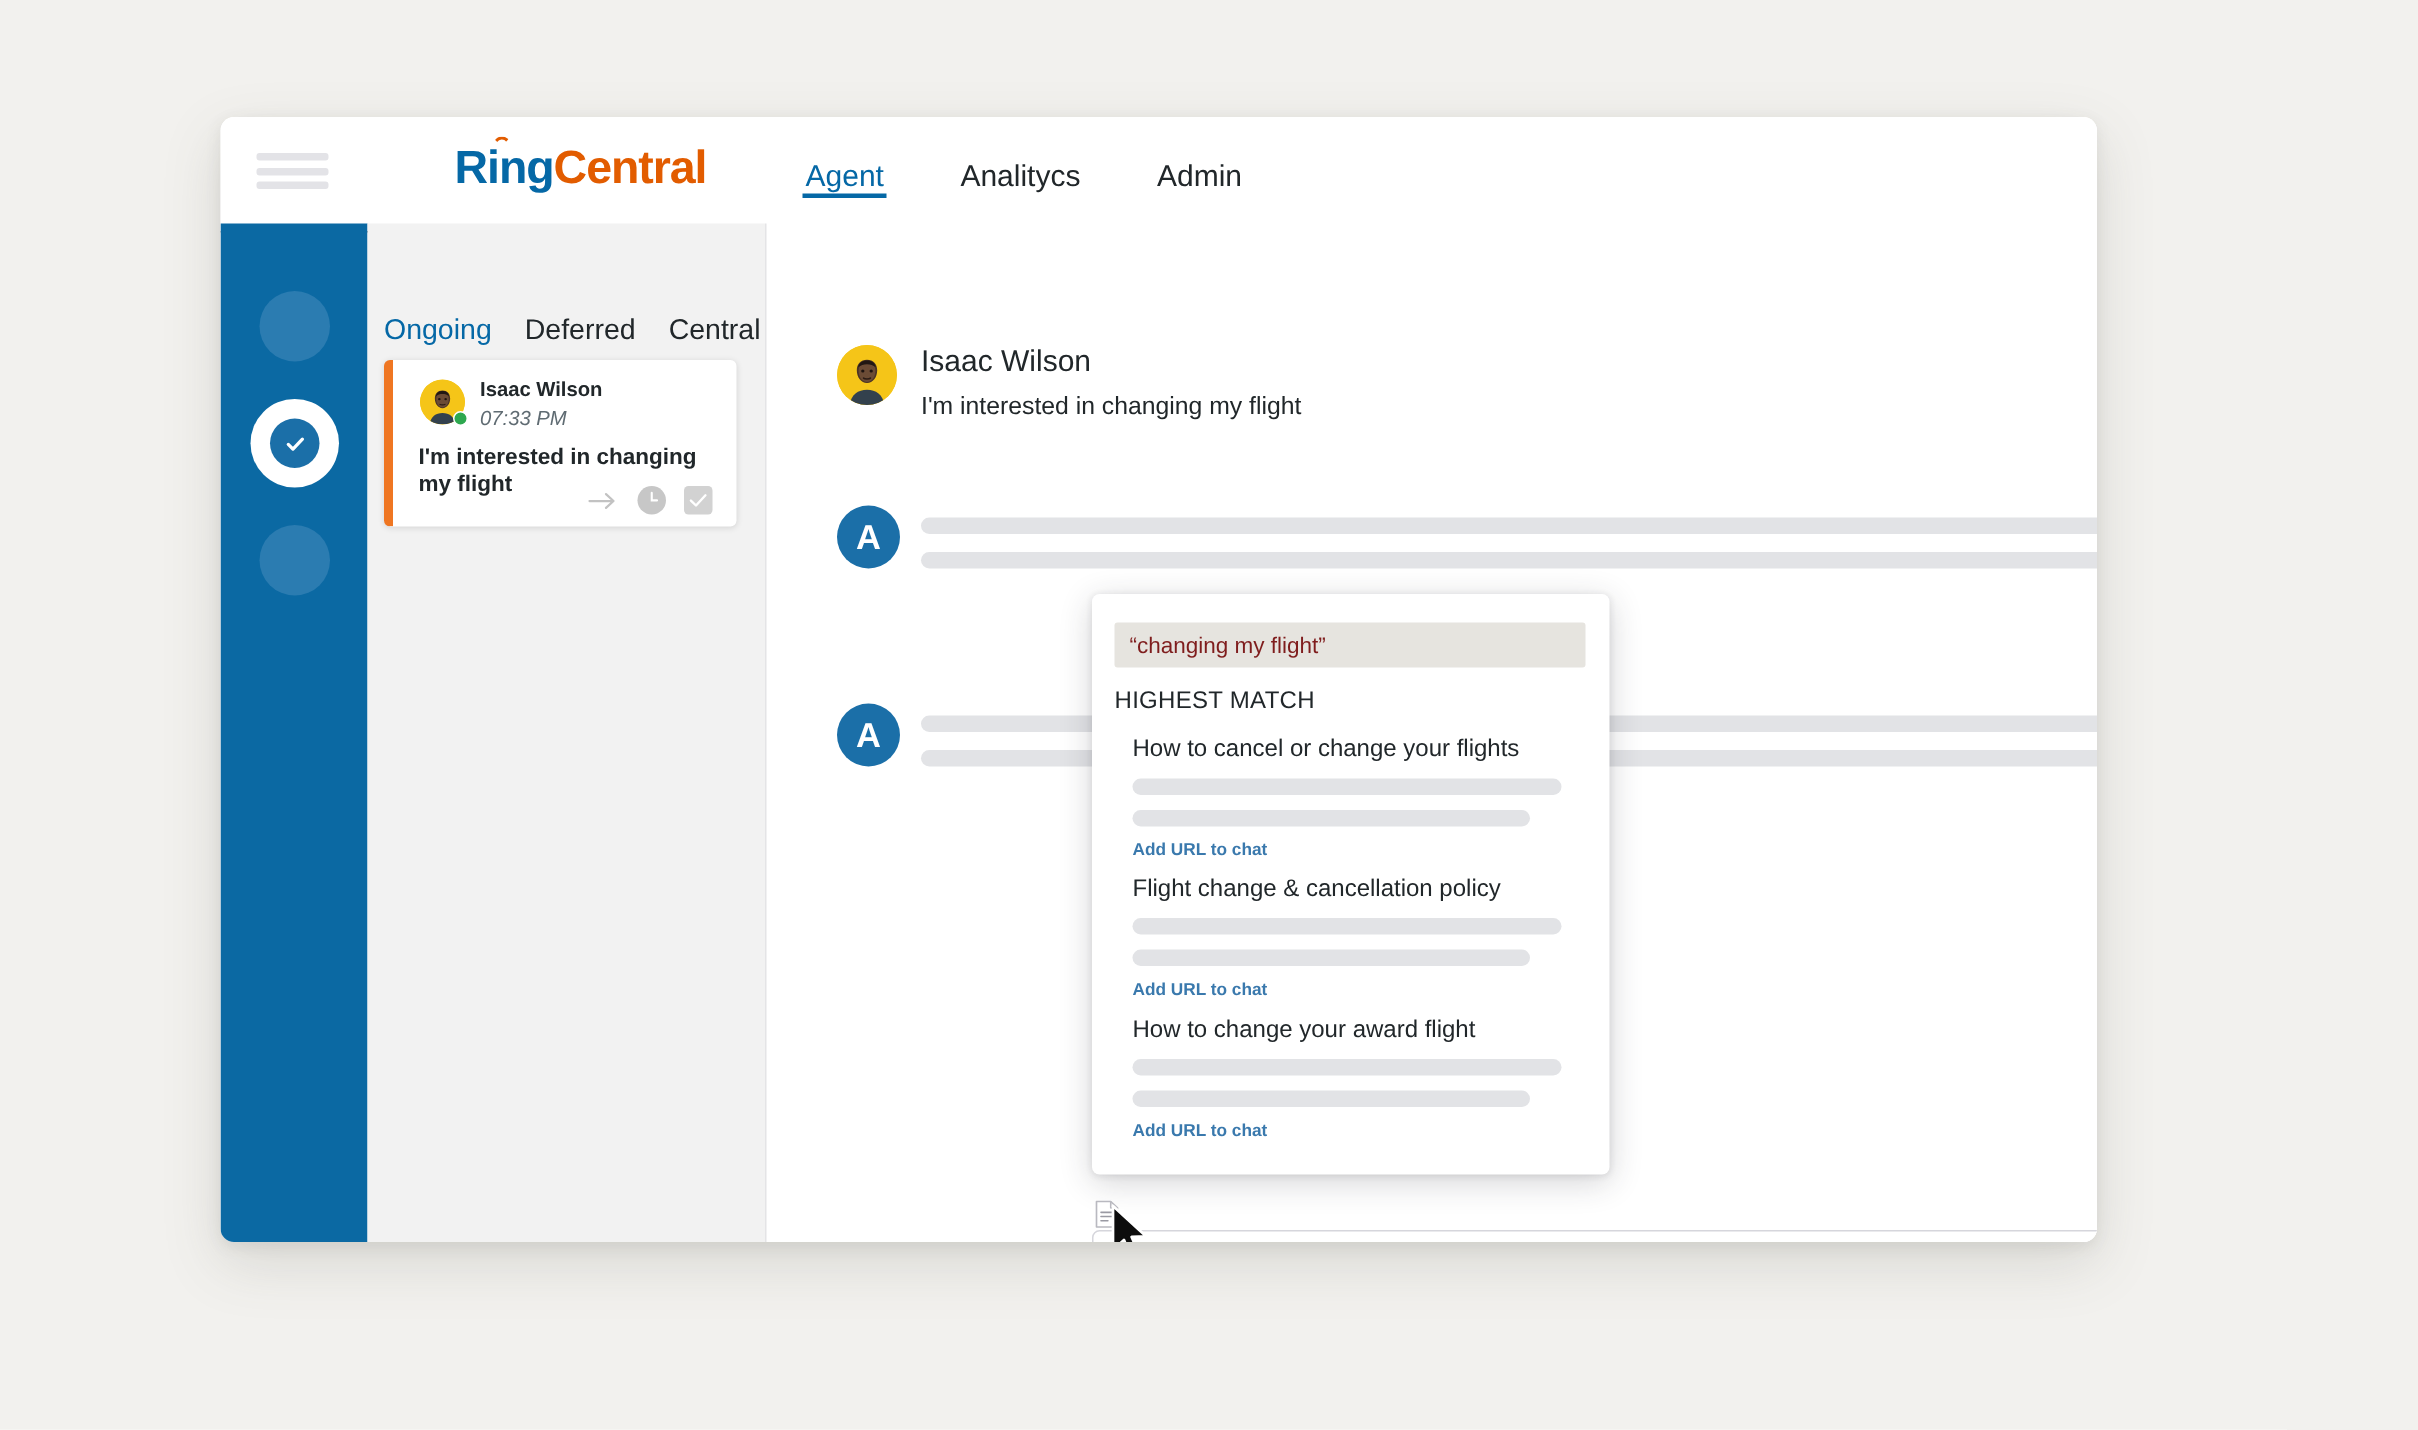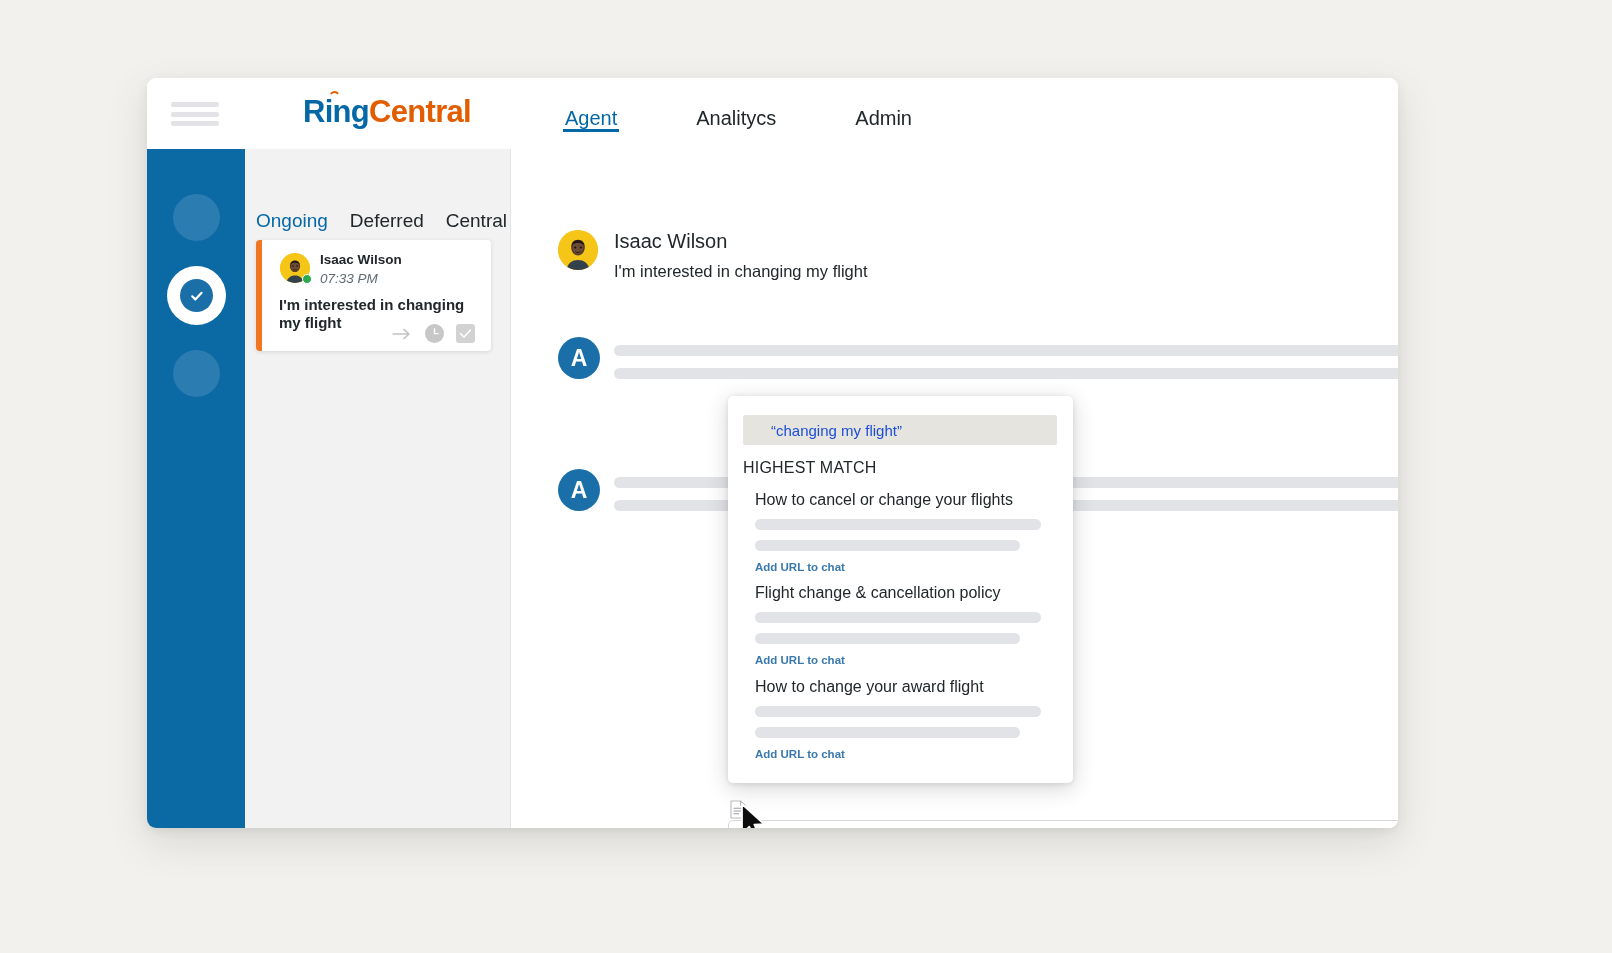--- a/index.html
+++ b/index.html
@@ -59,21 +59,21 @@
 
   #main-nav {
     position:absolute; left:390px; top:0;
     height:71px; display:flex; align-items:flex-start;
   }
   .nav-tab {
     position:relative;
     padding:29px 0 0 0;
     margin-right:51px;
     font-size:20px; color:#21272a;
-    cursor:pointer; white-space:nowrap;margin-left:28px;
+    cursor:pointer; white-space:nowrap;
   }
   .nav-tab.active { color:#0568a6; }
   .nav-tab.active::after {
     content:""; position:absolute;
     left:-2px; right:-2px; bottom:-2px; height:3px;
     background:#0568a6;
   }
 
   
   #rail {
@@ -223,22 +223,22 @@
     box-shadow:0 5px 22px rgba(40,40,50,.20), 0 1px 5px rgba(40,40,50,.12);
     overflow:hidden;
     z-index:5;
   }
   #popup-query-chip {
     position:absolute; left:15px; top:19px;
     width:314px; height:30px;
     background:#e6e4df;
     border-radius:2px;
     display:flex; align-items:center;
-    padding-left:28px;
-    font-size:15px; color:#1d4ed8;
+    padding-left:10px;
+    font-size:15px; color:#7f1d1d;
   }
   #popup-section-label {
     position:absolute; left:15px; top:63px;
     font-size:16px; color:#21272a; letter-spacing:.2px;
   }
   .result-item { position:absolute; left:15px; width:314px;margin-left:12px; }
   #result-item-0 { top:95px; }
   #result-item-1 { top:188px; }
   #result-item-2 { top:282px; }
   .result-title {

